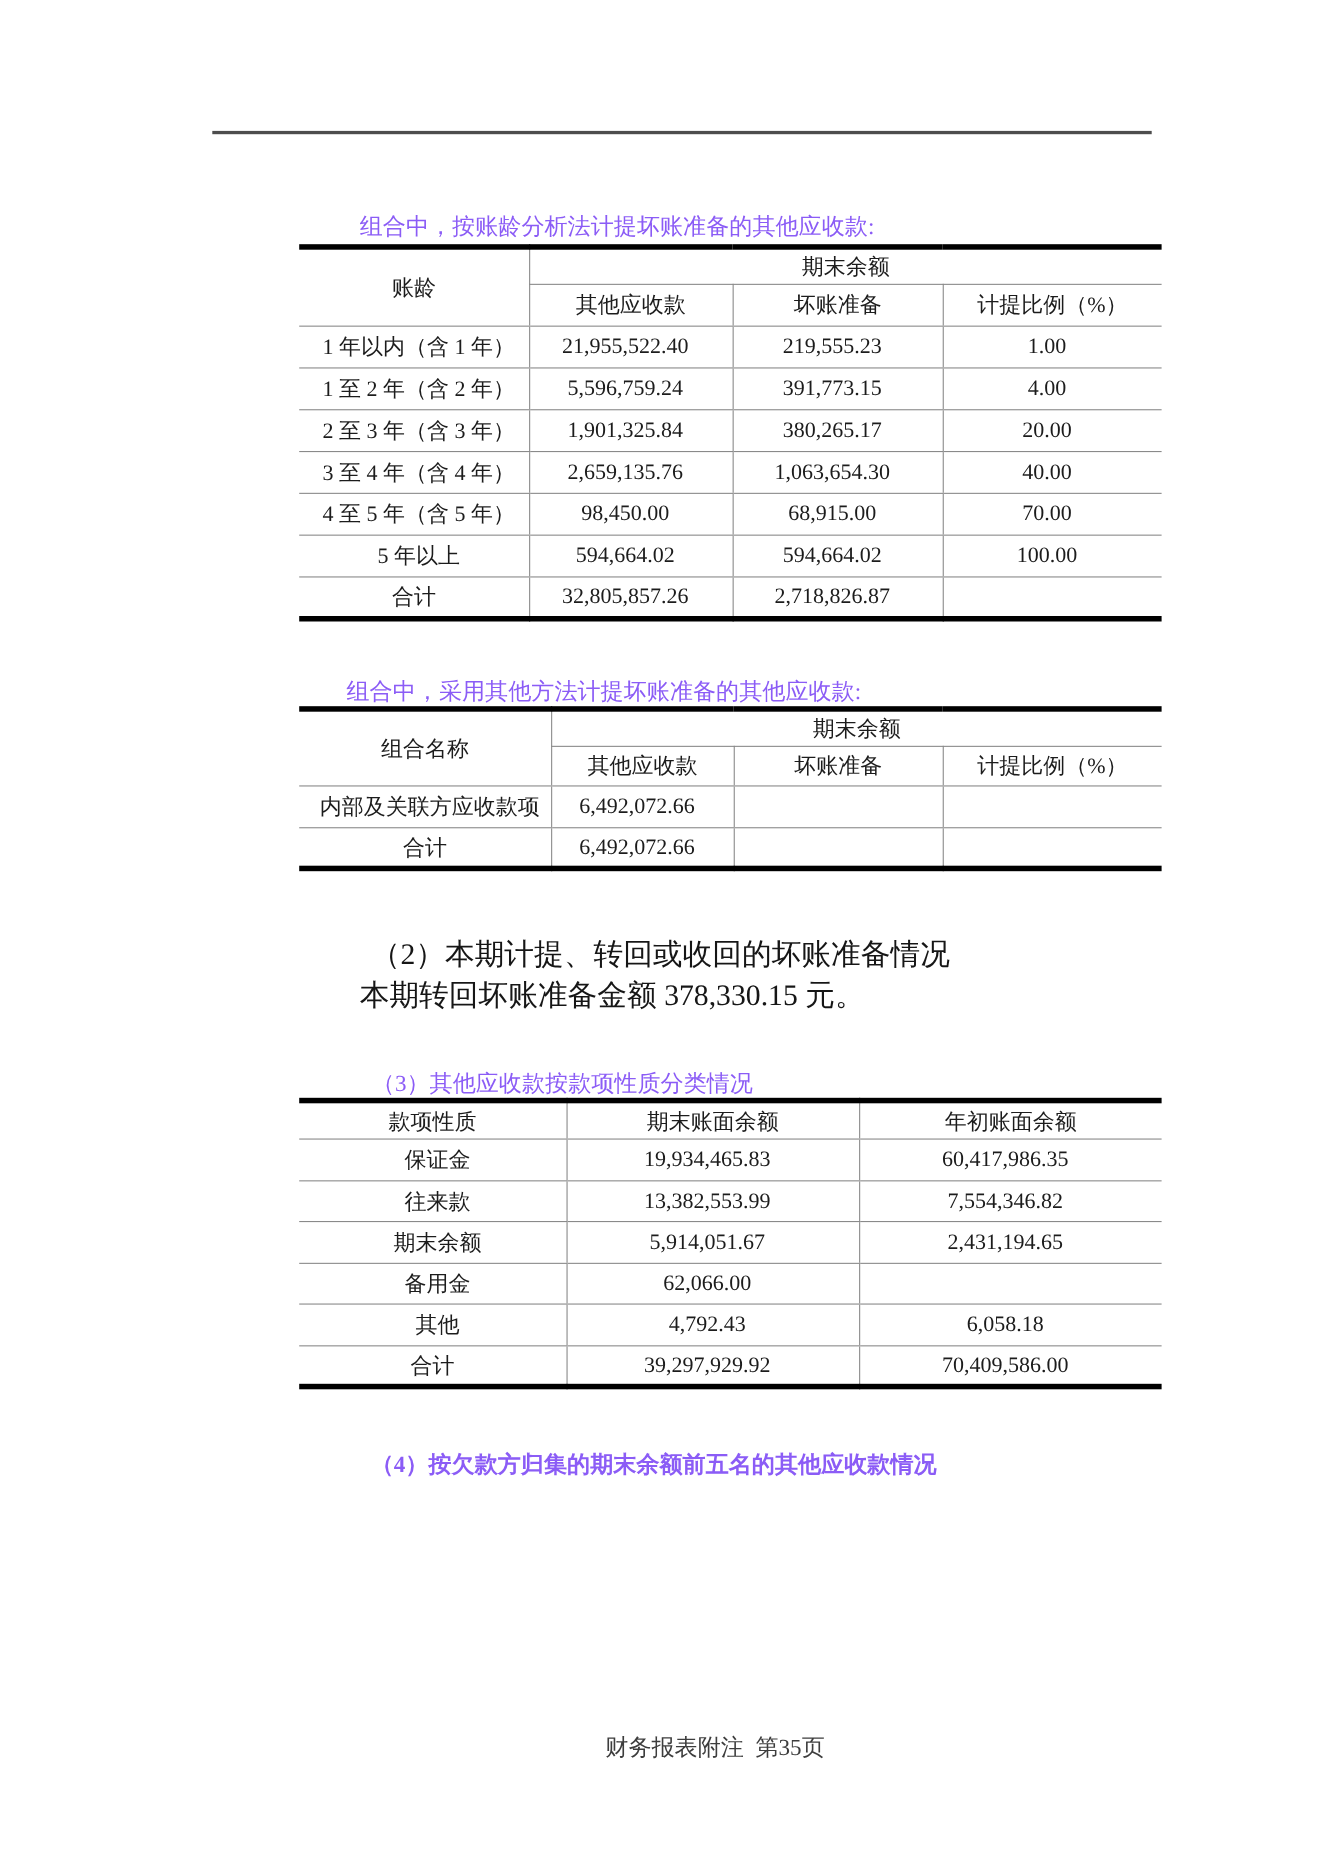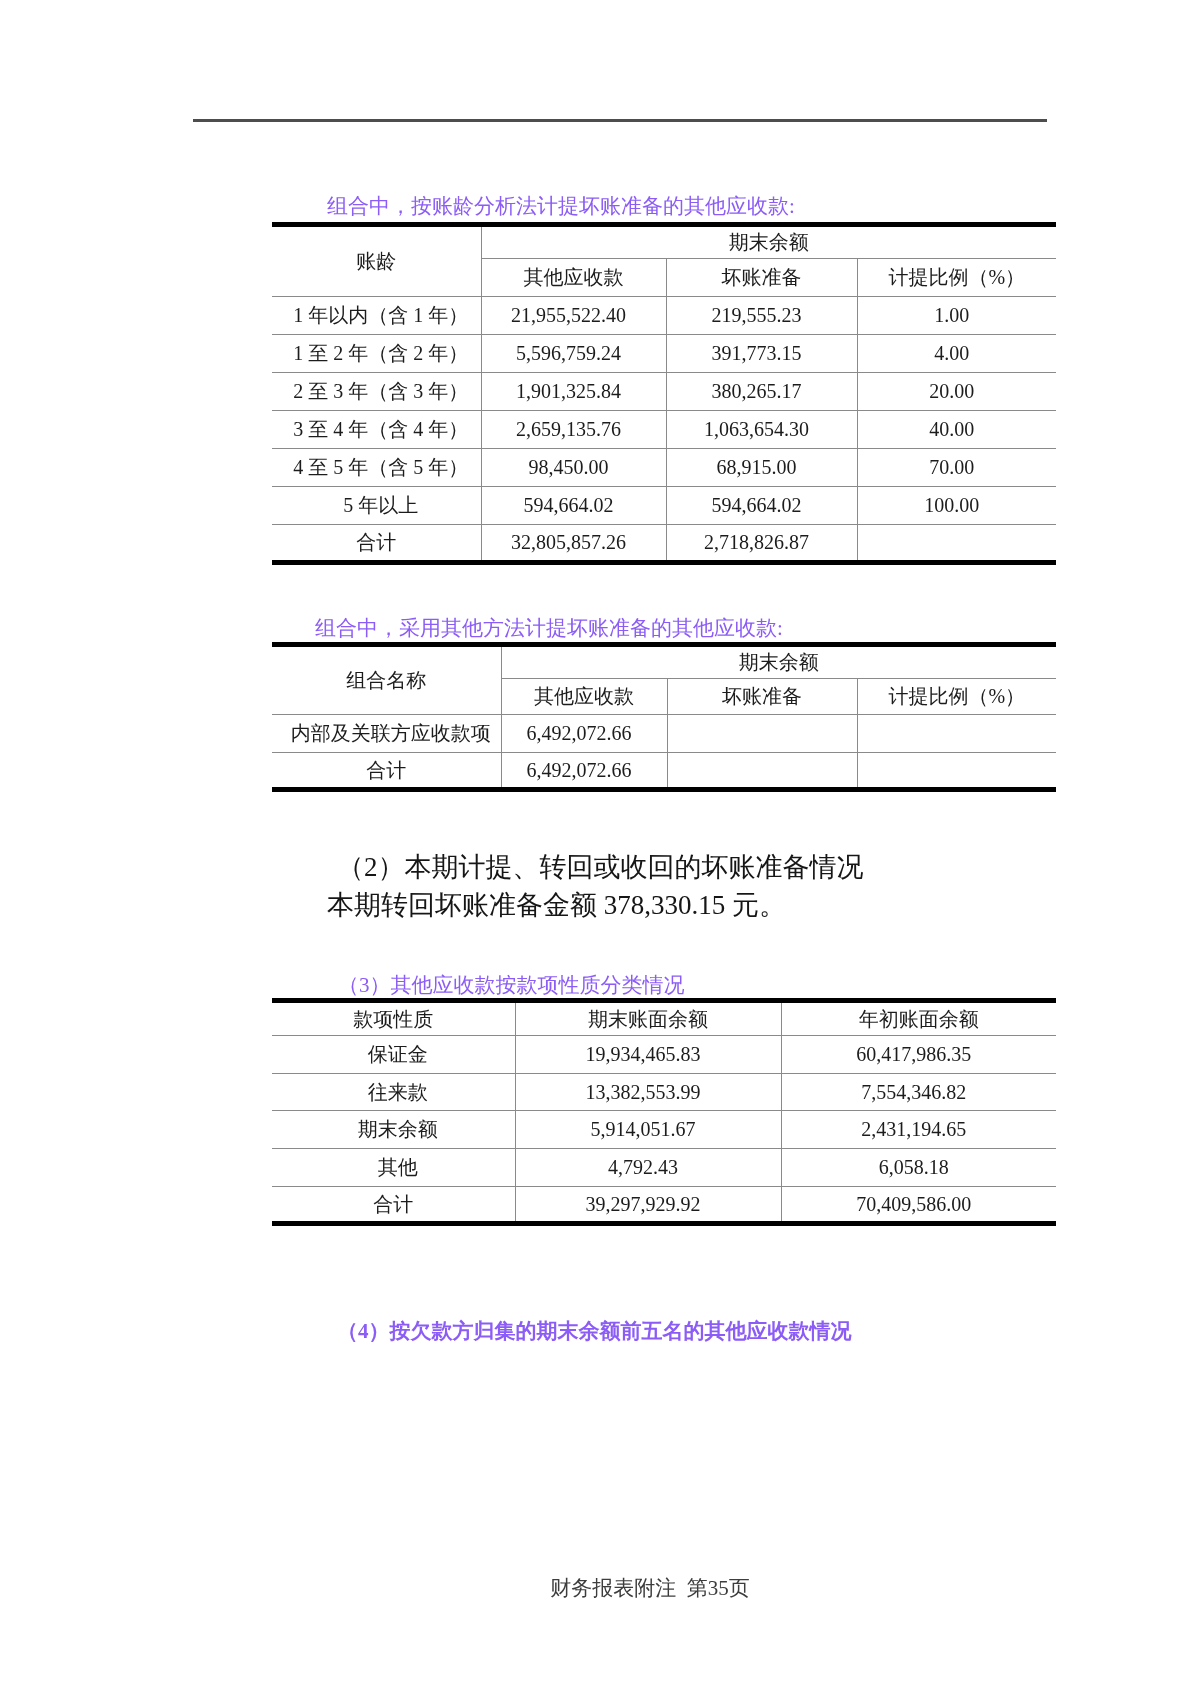--- a/index.html
+++ b/index.html
@@ -167,20 +167,25 @@
   <tr style="height:37px;">
     <td class="lbl">往来款</td>
     <td class="num vl">13,382,553.99</td>
     <td class="num vl">7,554,346.82</td>
   </tr>
   <tr style="height:38px;">
     <td class="lbl">期末余额</td>
     <td class="num vl">5,914,051.67</td>
     <td class="num vl">2,431,194.65</td>
   </tr>
+  <tr style="height:37px;">
+    <td class="lbl">备用金</td>
+    <td class="num vl">62,066.00</td>
+    <td class="num vl"></td>
+  </tr>
   <tr style="height:38px;">
     <td class="lbl">其他</td>
     <td class="num vl">4,792.43</td>
     <td class="num vl">6,058.18</td>
   </tr>
   <tr style="height:37px;" class="last">
     <td class="ctr">合计</td>
     <td class="num vl">39,297,929.92</td>
     <td class="num vl">70,409,586.00</td>
   </tr>

